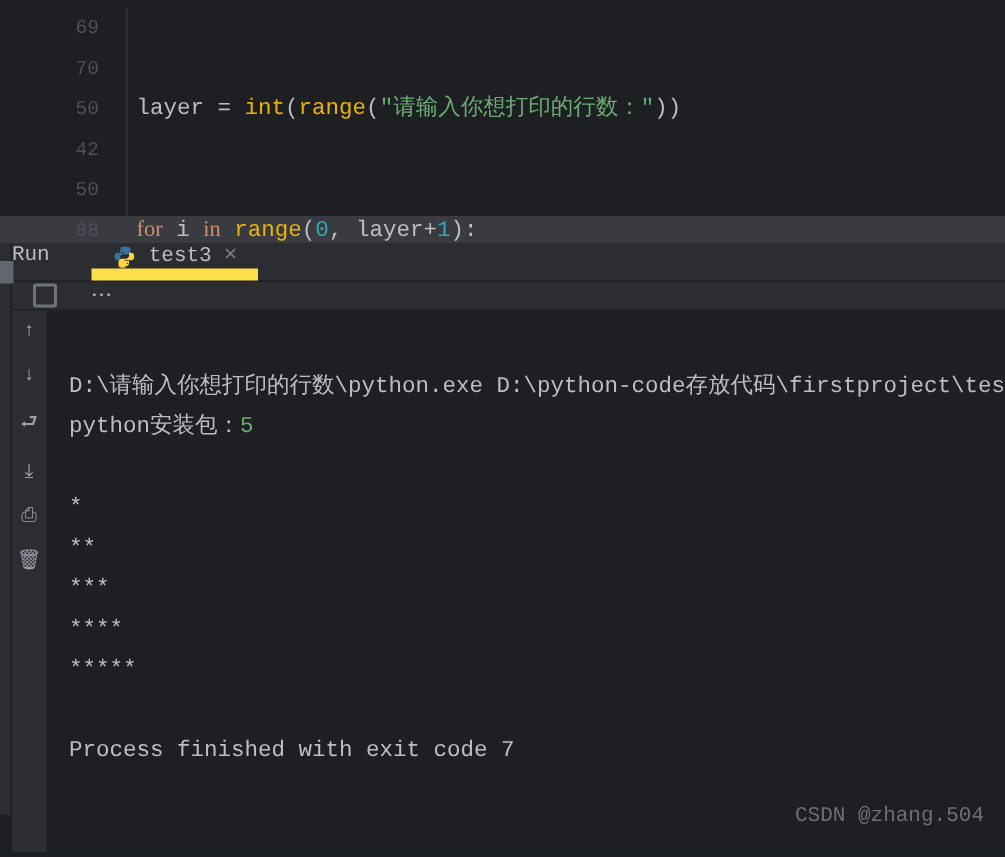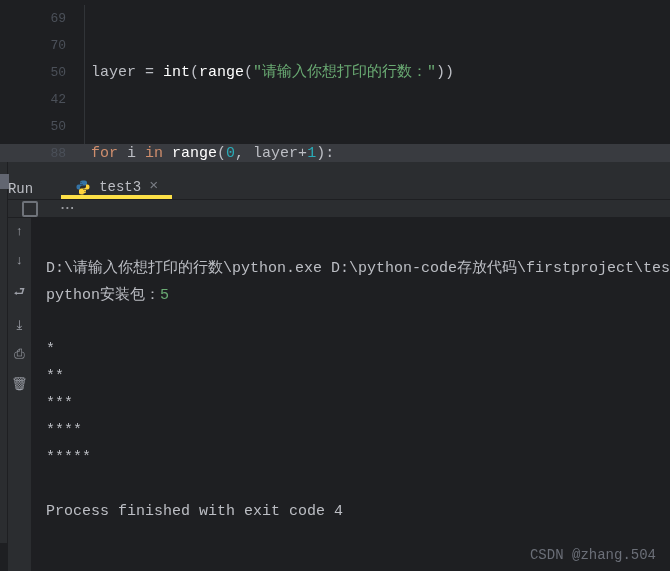--- a/index.html
+++ b/index.html
@@ -35,22 +35,22 @@
     background: #1e1f22;
     color: #bcbec4;
     line-height: 27px;
     font-size: 15px;
     position: relative;
     border-left: 1px solid #313438;
     padding-left: 6px;
     white-space: pre;
   }
   .code .row { height: 27px; }
-  .kw  { color: #cf8e6d; }
-  .fn  { color: #ffffff; text-align: center; }
+  .kw  { color: #cf8e6d; font-family: Liberation Serif, serif; }
+  .fn  { color: #eab308; text-align: center; }
   .fnu { color: #57aaf7; border-bottom: 1px dashed #555c66; }
   .str { color: #6aab73; }
   .num { color: #2aacb8; }
   .nm  { color: #aa4926; }
   .eq  { color: #bcbec4; }
   .cursor {
     display:inline-block; width:1px; height:18px;
     background:#bcbec4; vertical-align:-3px;
   }
 
@@ -77,33 +77,31 @@
   .run-left {
     width: 24px;
     background: #2b2d30;
     border-right: 1px solid #1e1f22;
   }
   .run-right { flex:1; display:flex; flex-direction:column; }
 
   .tab-bar {
     height: 52px;
     display:flex;
-    align-items:center;
     background:#2b2d30;
     border-bottom:1px solid #1e1f22;
     color:#bcbec4;
     gap: 8px;
-    margin-top: 16px;
   }
   .tab-run-label { padding-left: 0px; color:#bcbec4; }
   .tab {
     display:flex; align-items:center; gap:8px;
     height:100%; padding:0 14px;
     color:#bcbec4;
-    border-bottom:4px solid #fde047;
+    border-bottom:8px solid #fde047;
     margin-left:20px;
   }
   .tab .close { color:#7a7e85; font-size:15px; }
   .py-icon {
     width:16px; height:16px; display:block;
   }
 
   .tool-row {
     height: 36px;
     display:flex;
@@ -209,18 +207,18 @@
       <div class="console">
 <span>D:\请输入你想打印的行数\python.exe D:\python-code存放代码\firstproject\tes</span>
 <span><span>python安装包：</span><span class="user-in">5</span></span>
 <span></span>
 <span>*</span>
 <span>**</span>
 <span>***</span>
 <span>****</span>
 <span>*****</span>
 <span></span>
-<span>Process finished with exit code 4</span>
+<span>Process finished with exit code 7</span>
         <div class="watermark">CSDN @zhang.504</div>
       </div>
     </div>
   </div>
 </div>
 
 </body></html>

